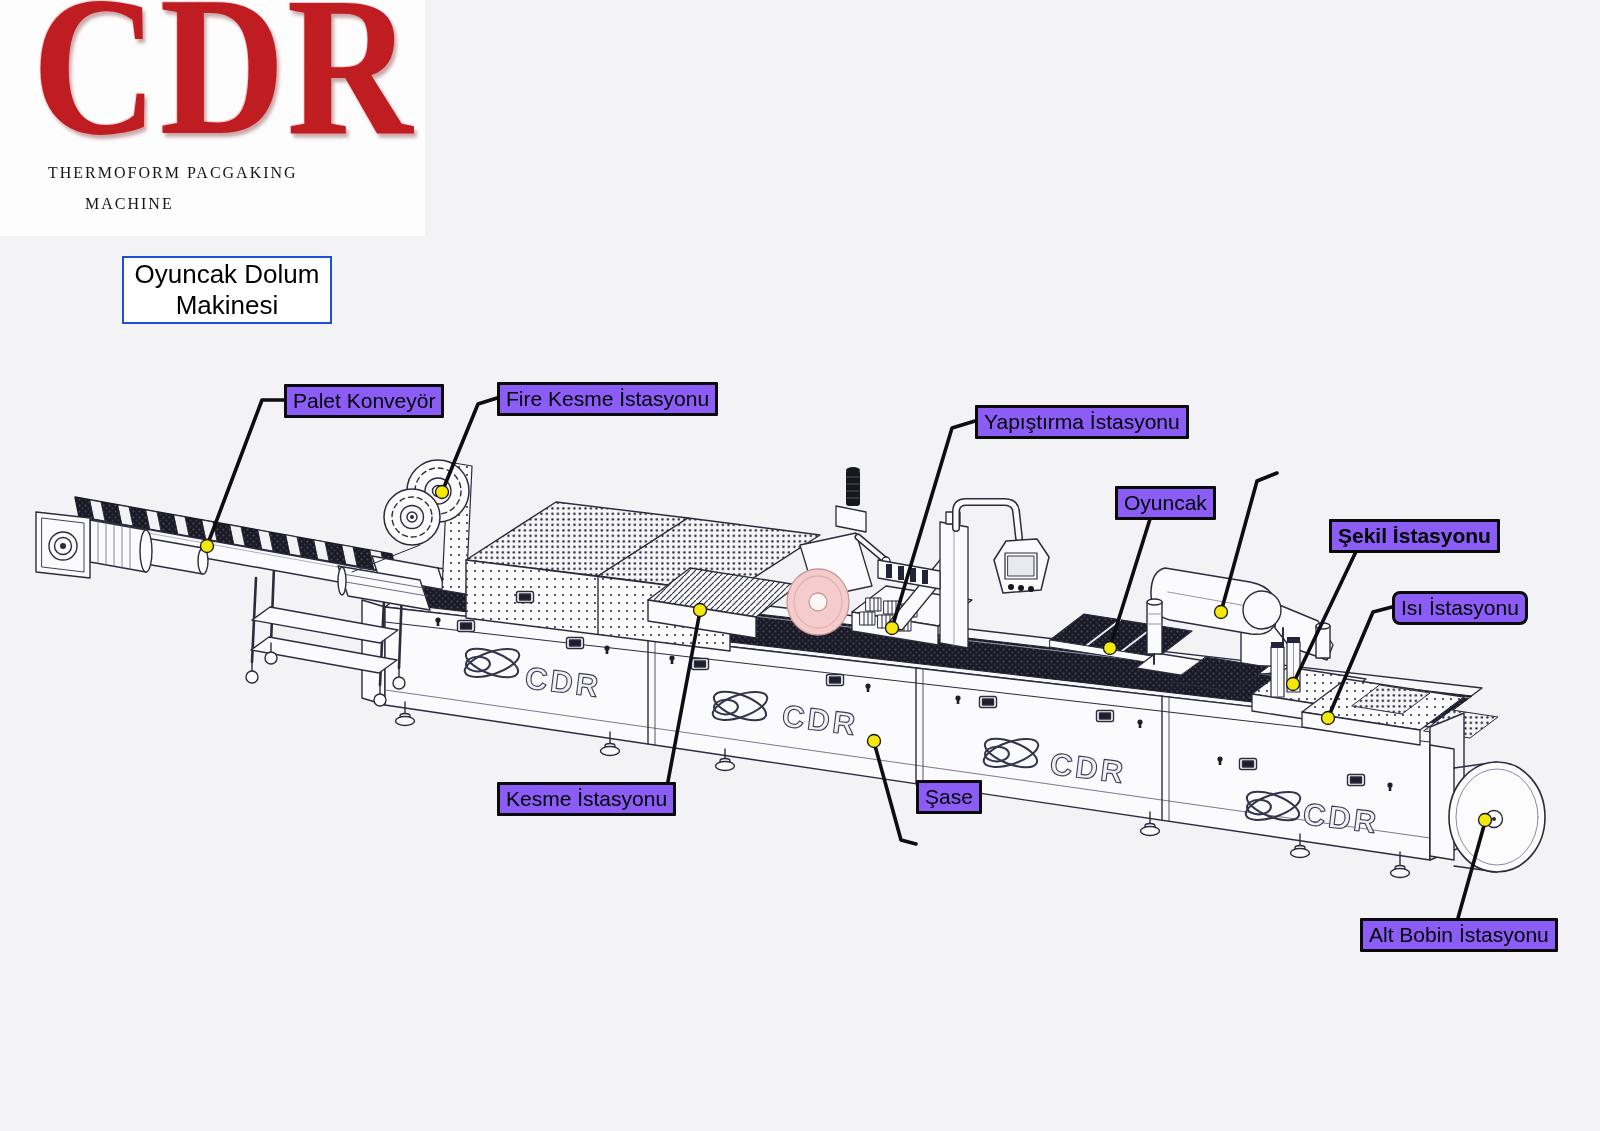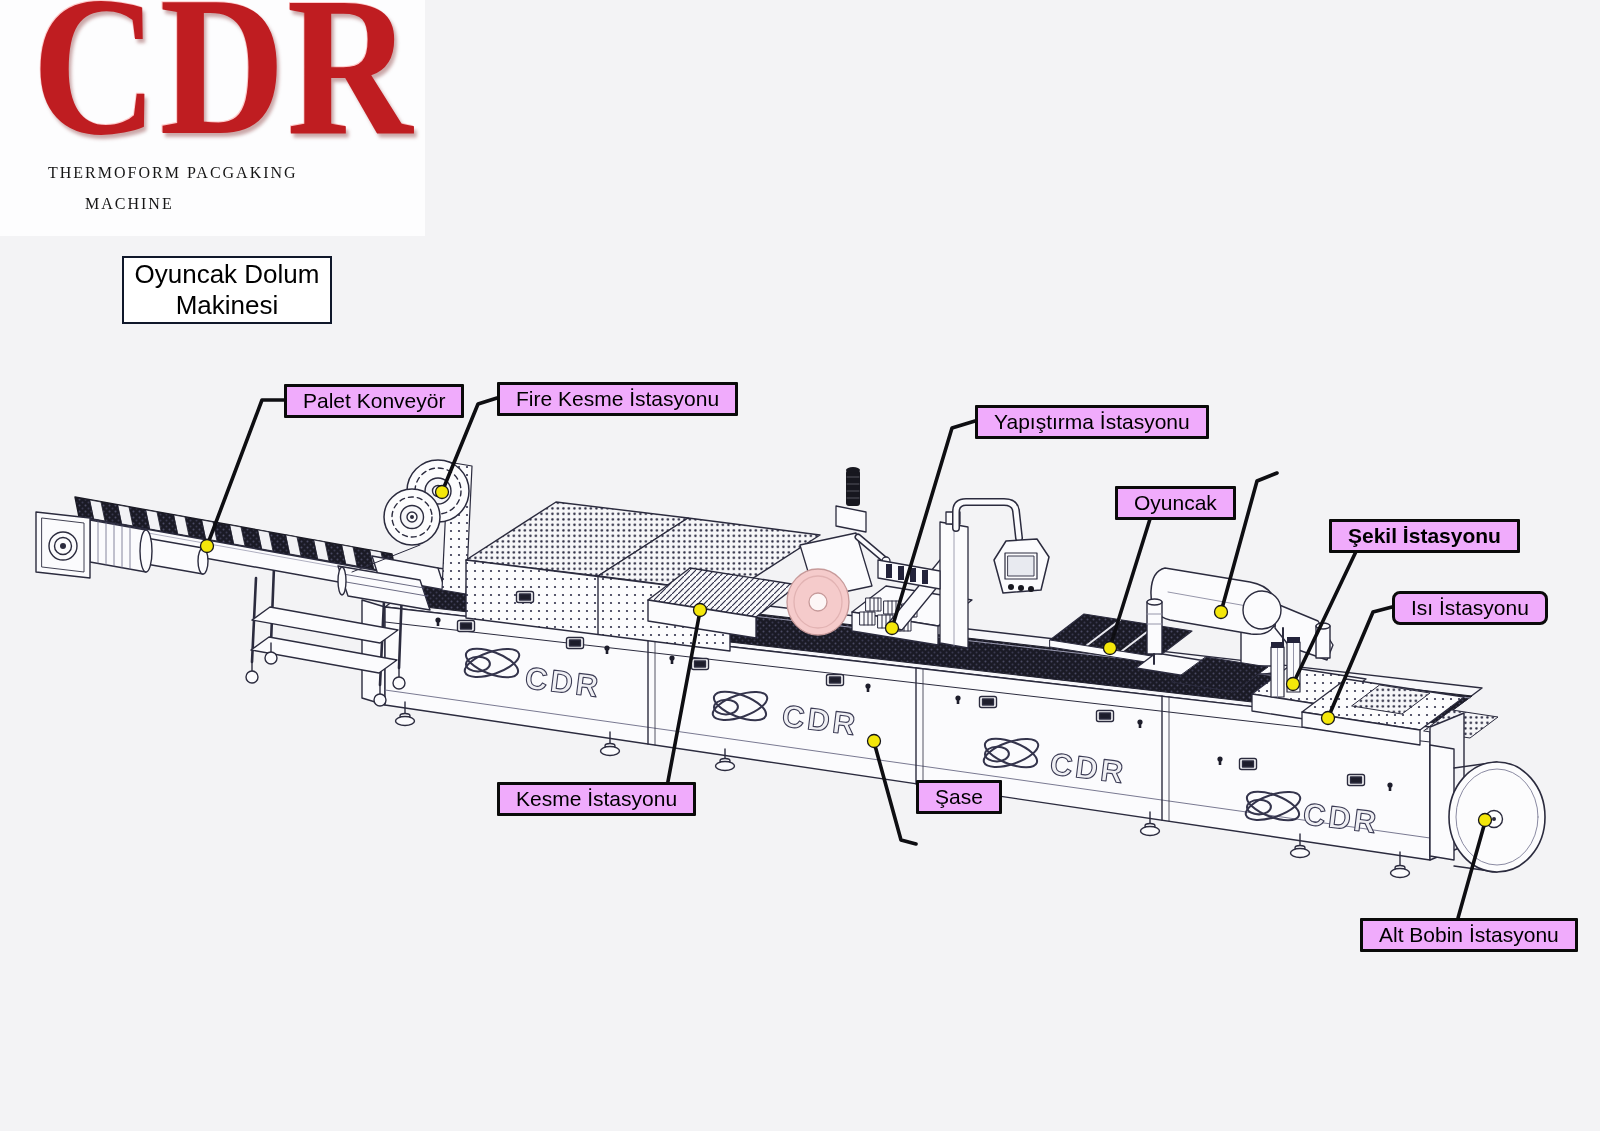--- a/index.html
+++ b/index.html
@@ -18,27 +18,27 @@
     text-shadow:3px 4px 4px rgba(110,8,10,.35), -1px -1px 0 rgba(255,160,160,.55);
   }
   .sub1,.sub2{
     position:absolute; left:48px;
     font-family:"Liberation Serif", serif; font-size:16px; color:#161616; letter-spacing:2px; white-space:nowrap;
   }
   .sub1{top:164px;} .sub2{top:195px;margin-left:37px;}
   
   .titlebox{
     position:absolute; left:122px; top:256px; width:206px;
-    background:#fff; border:2px solid #0f172a; color:#000;
+    background:#fff; border:2px solid #1d4ed8; color:#000;
     font-size:26px; line-height:31px; text-align:center; padding:1px 0;
   }
   
   .label{
-    position:absolute; background:#f0abfc; border:3px solid #0a0a0a; border-radius:1px;
-    color:#000; font-size:21px; line-height:26px; padding:1px 16px; white-space:nowrap;
+    position:absolute; background:#8b5cf6; border:3px solid #0a0a0a; border-radius:1px;
+    color:#000; font-size:21px; line-height:26px; padding:1px 6px; white-space:nowrap;
   }
 </style>
 </head>
 <body>
 
 <div class="stage">
 
 <svg class="art" width="1600" height="1131" viewBox="0 0 1600 1131" stroke-linecap="round" stroke-linejoin="round">
   <defs>
     <pattern id="chain" width="6" height="6" patternUnits="userSpaceOnUse">

